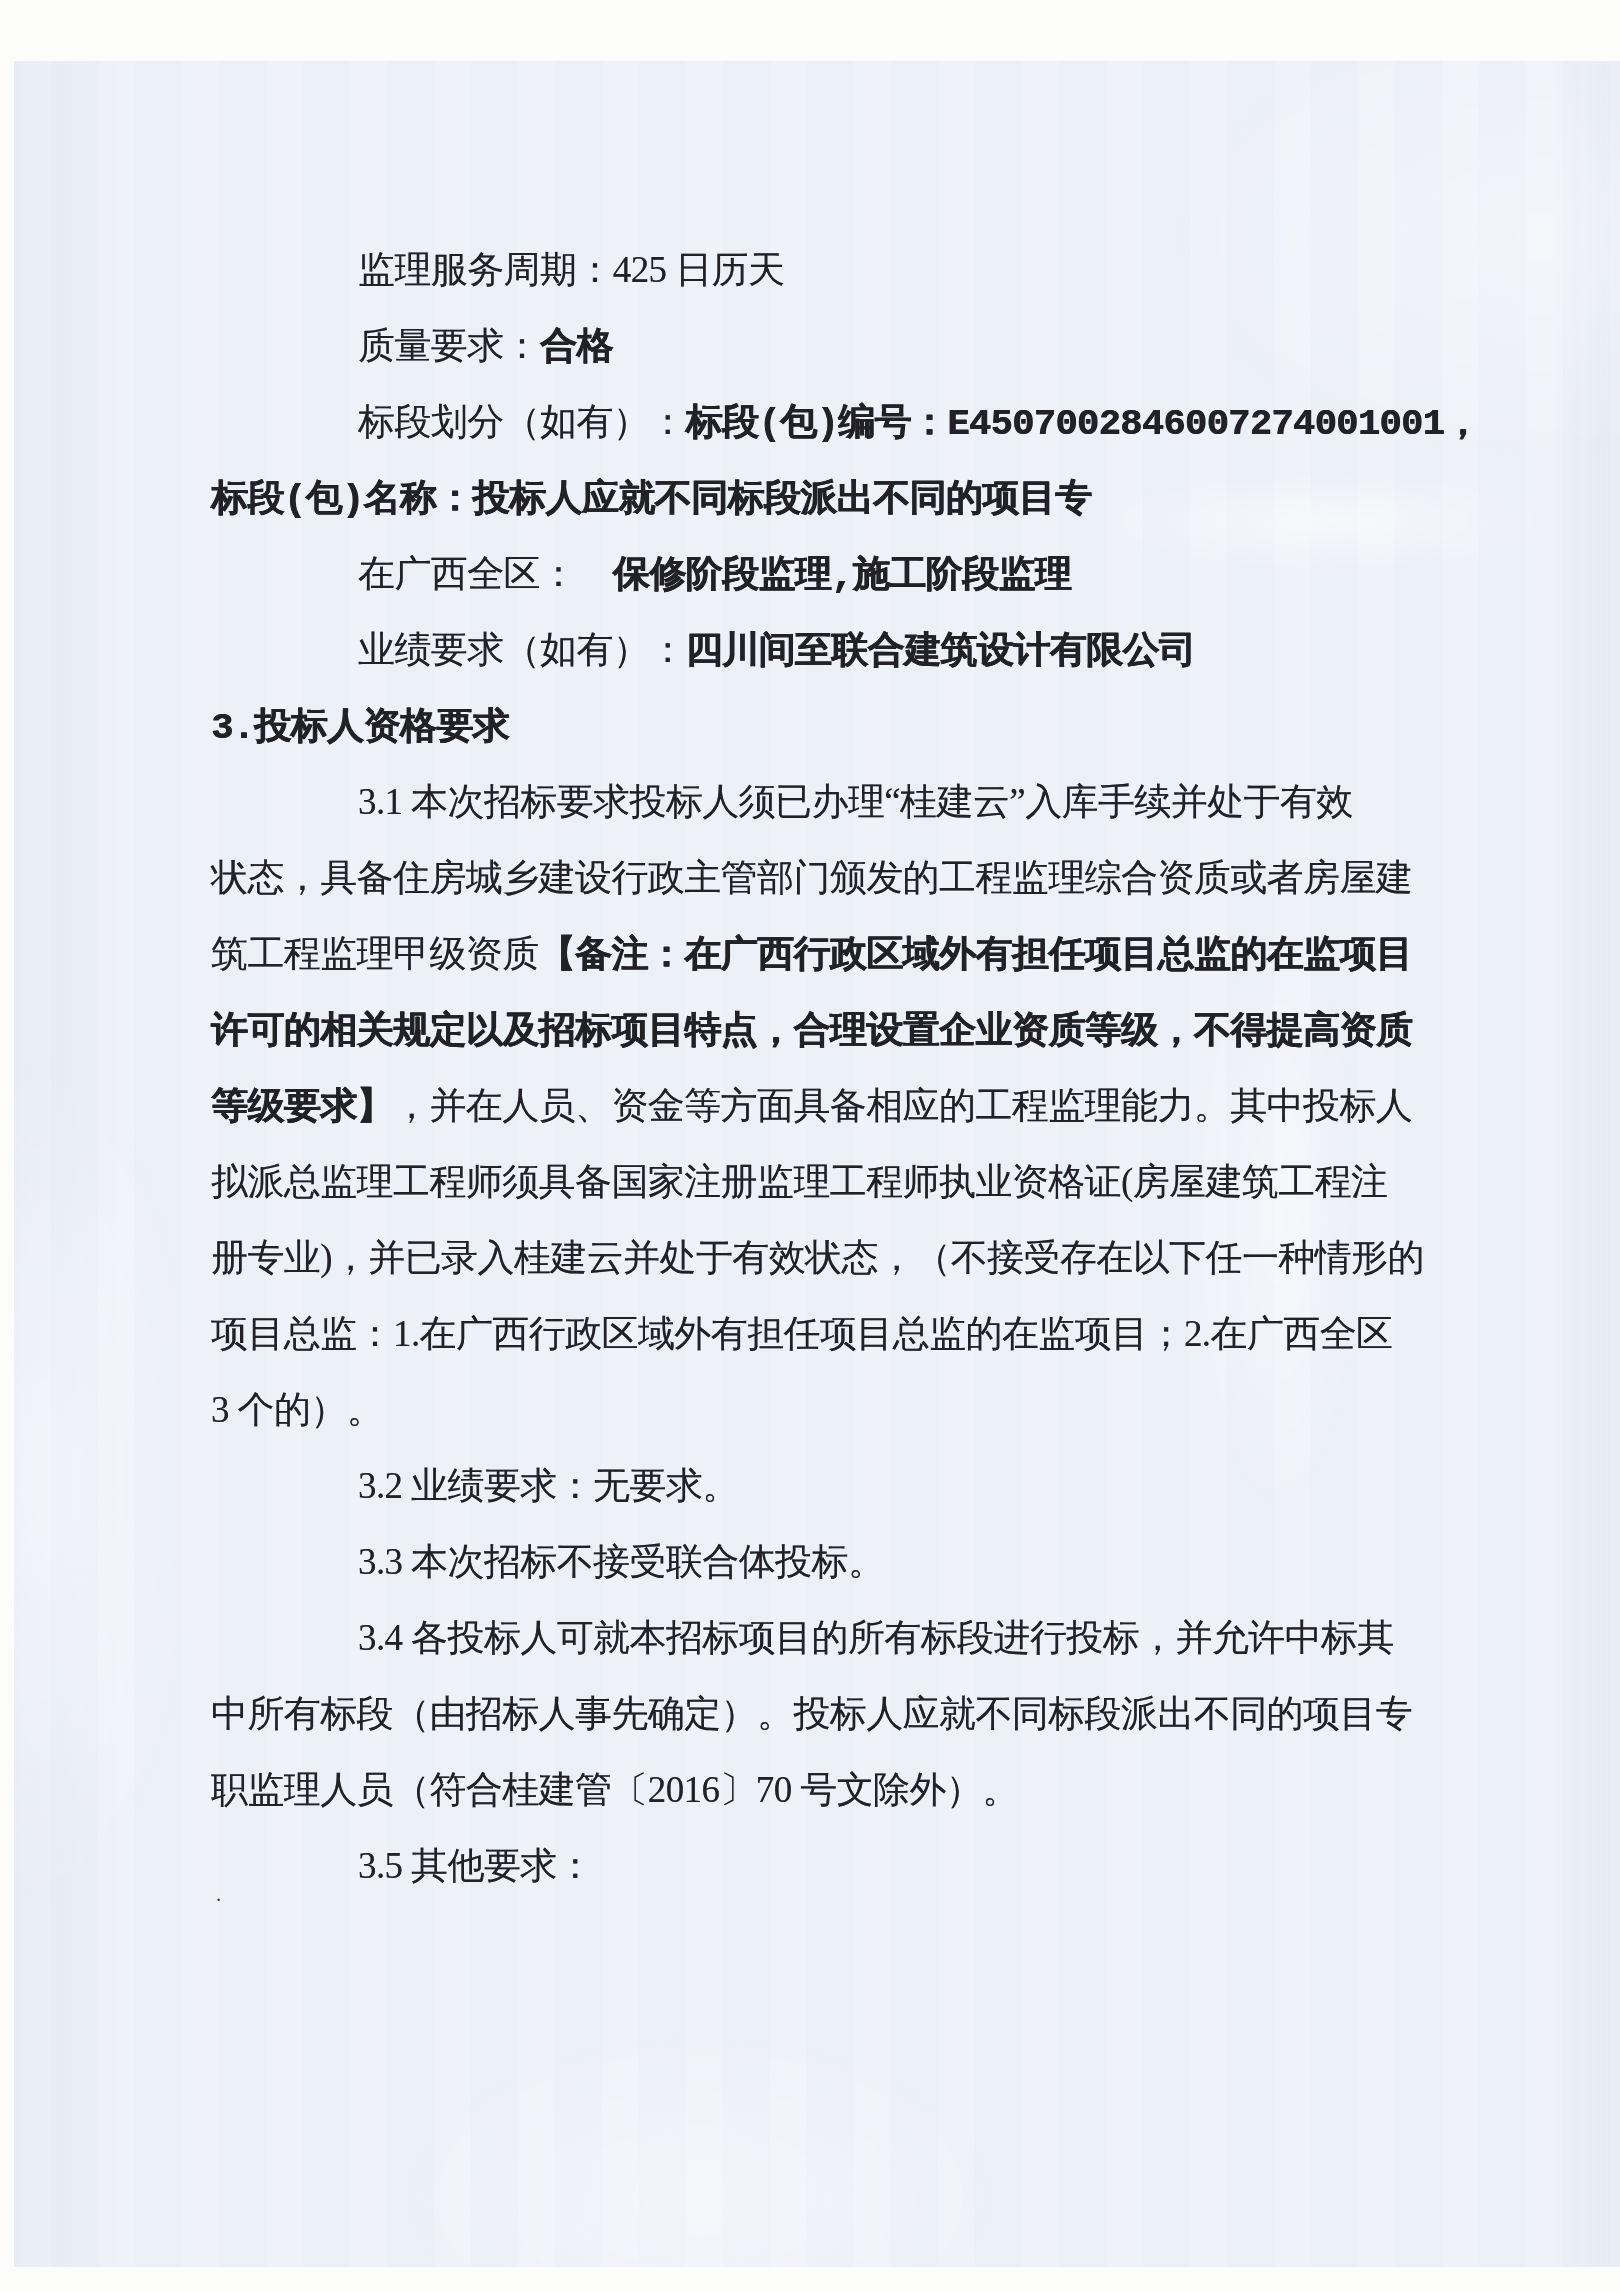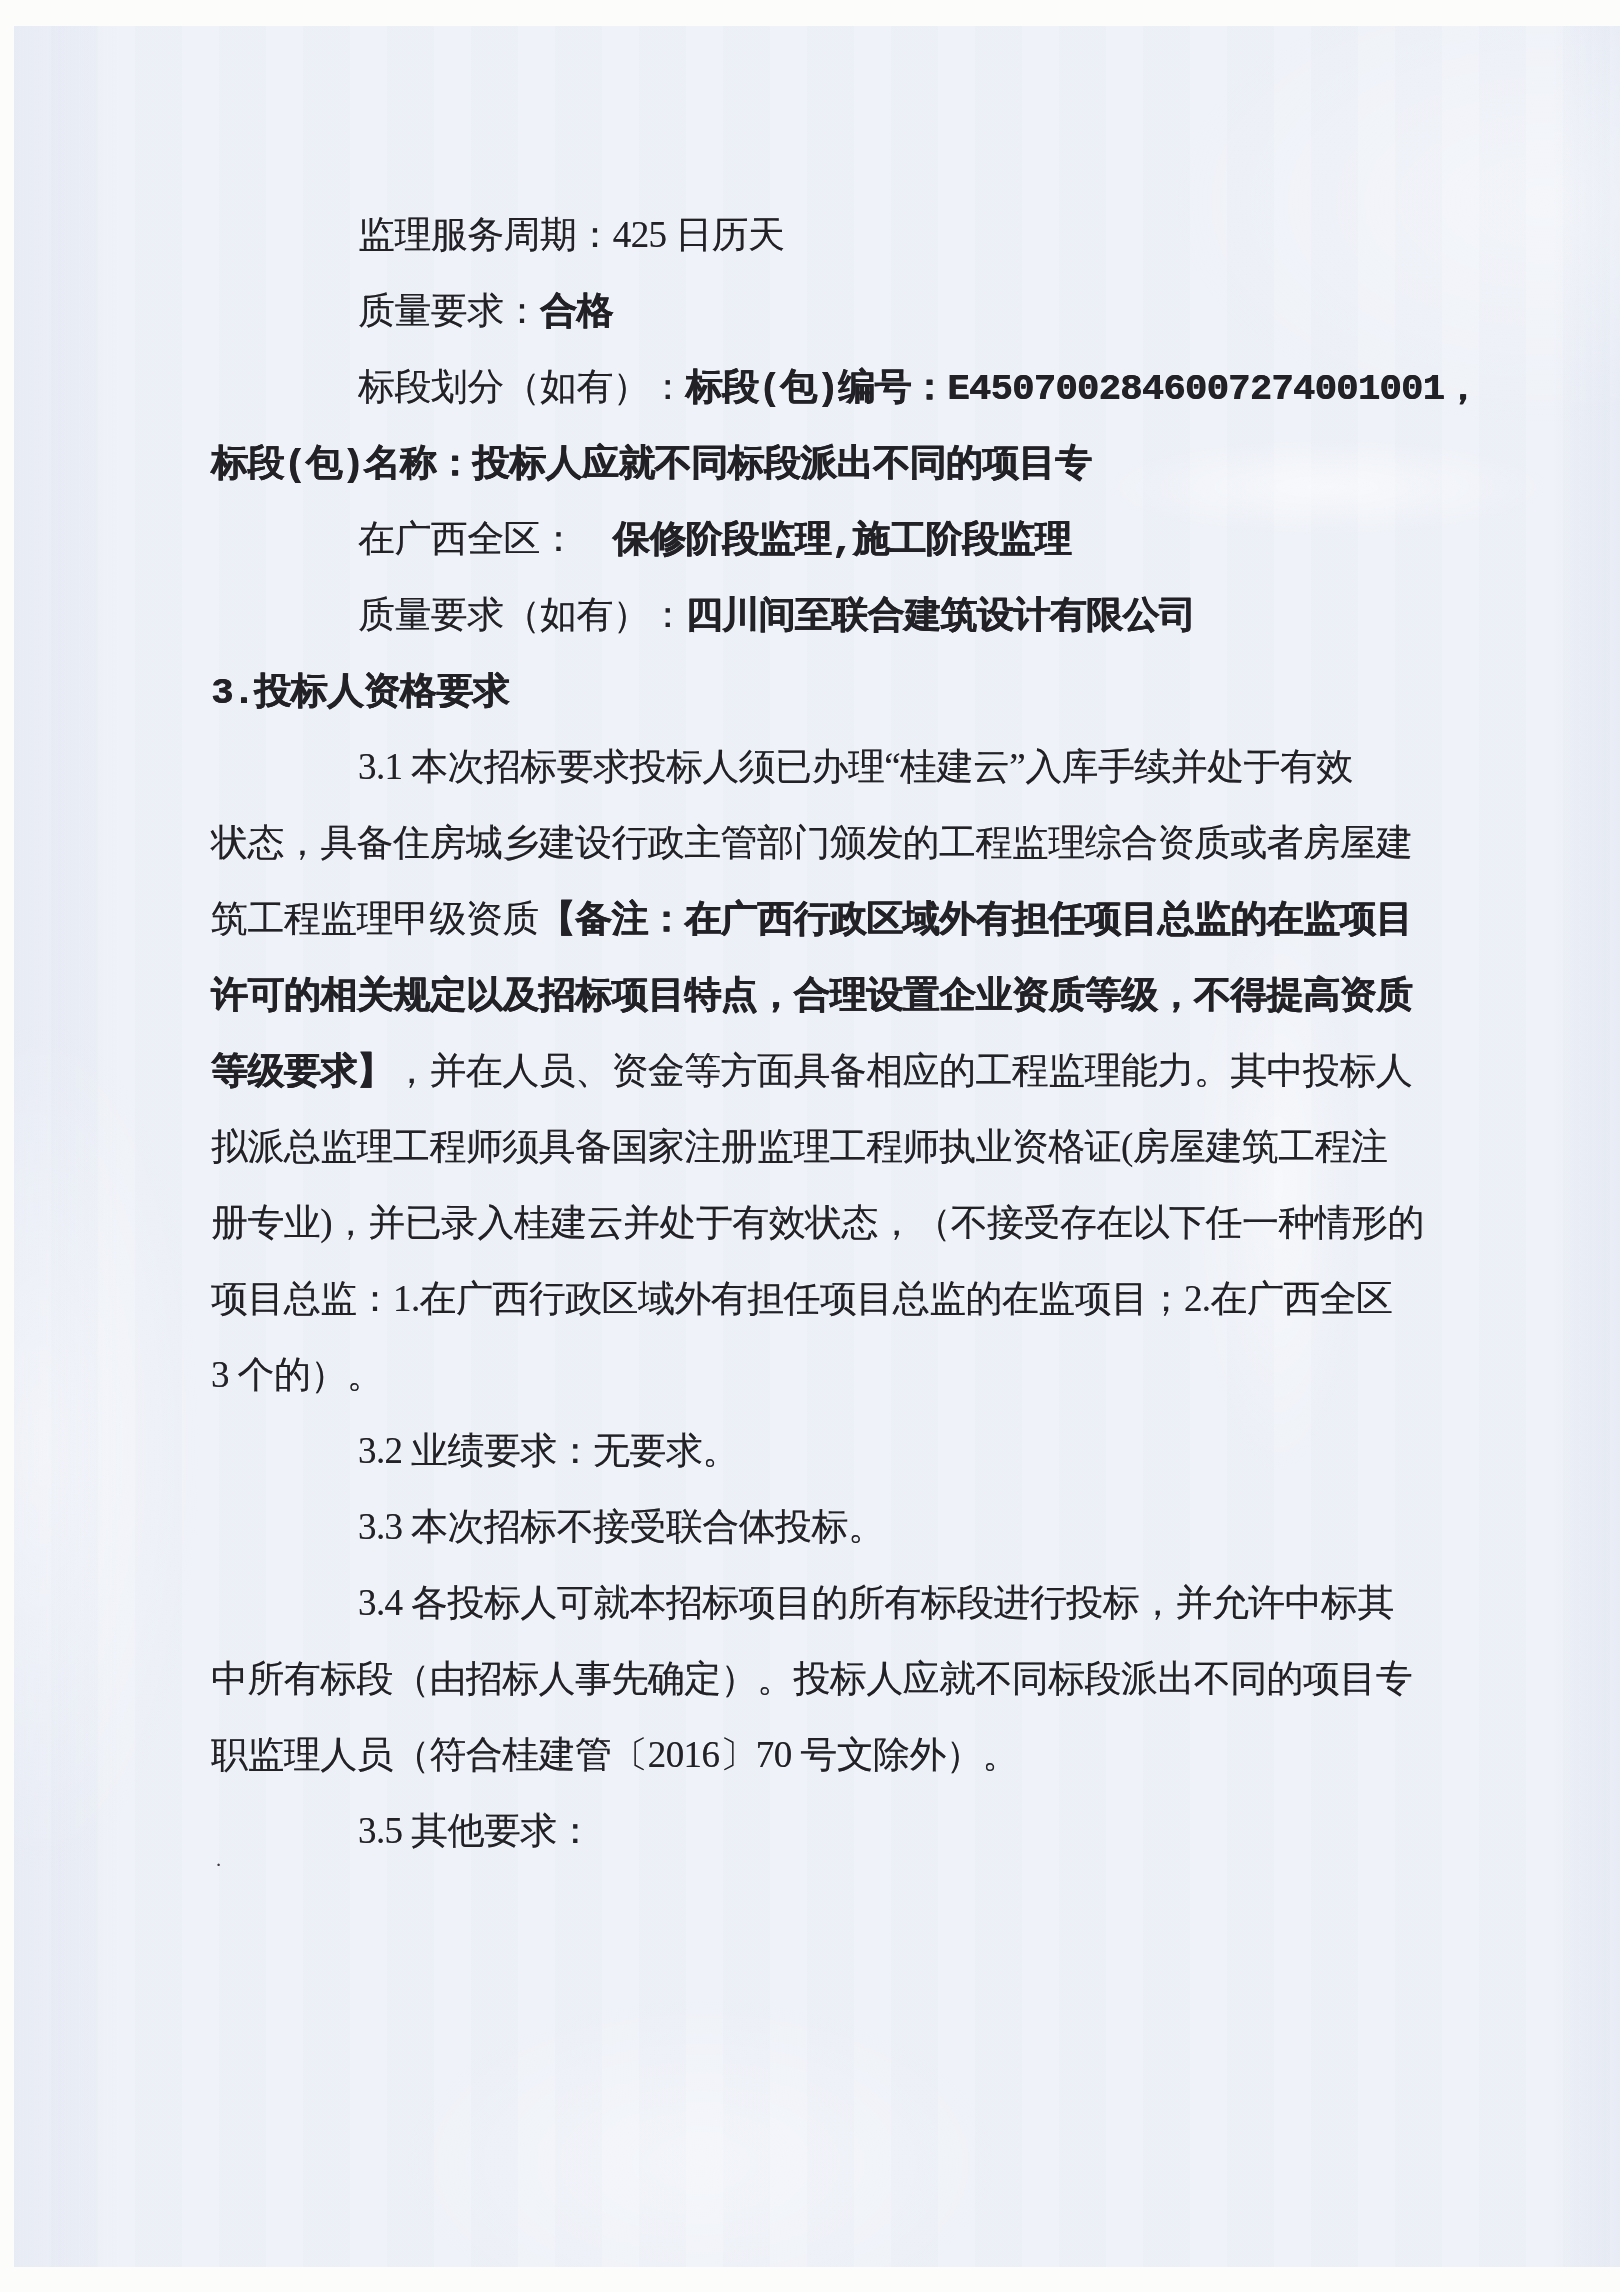--- a/index.html
+++ b/index.html
@@ -3,21 +3,21 @@
 <meta charset="utf-8">
 <style>
   html,body{margin:0;padding:0;}
   body{
     width:1620px;height:2293px;
     background:#fcfcfa;
     font-family:"Liberation Serif","DejaVu Serif",serif;
     position:relative;
     overflow:hidden;
   }
-  .scan-root{position:absolute;inset:0;}
+  .scan-root{position:absolute;inset:0;margin-top:35px;}
   
   .paper{
     position:absolute;
     left:13.7px;top:25.5px;right:0;bottom:26.5px;
     background:
       radial-gradient(ellipse 314px 69px at 1313px 461px, rgba(255,255,255,.55), rgba(255,255,255,0) 70%),
       radial-gradient(ellipse 118px 412px at 1264px 1157px, rgba(255,255,255,.45), rgba(255,255,255,0) 70%),
       radial-gradient(ellipse 216px 588px at 29px 1421px, rgba(255,255,255,.40), rgba(255,255,255,0) 72%),
       radial-gradient(ellipse 490px 294px at 1529px 176px, rgba(255,255,255,.30), rgba(255,255,255,0) 75%),
       radial-gradient(ellipse 392px 216px at 686px 2137px, rgba(255,255,255,.35), rgba(255,255,255,0) 75%),
@@ -57,21 +57,21 @@
 <body>
 
 <div class="scan-root">
   <div class="paper"></div>
   <div class="text-block">
       <div class="line indent"><span>监理服务周期：425 日历天</span></div>
       <div class="line indent"><span>质量要求：</span><span class="b">合格</span></div>
       <div class="line indent"><span>标段划分（如有）：</span><span class="b">标段(包)编号：E4507002846007274001001，</span></div>
       <div class="line"><span class="b">标段(包)名称：投标人应就不同标段派出不同的项目专</span></div>
       <div class="line indent"><span>在广西全区：　</span><span class="b">保修阶段监理,施工阶段监理</span></div>
-      <div class="line indent"><span>质量要求（如有）：</span><span class="b">四川间至联合建筑设计有限公司</span></div>
+      <div class="line indent"><span>业绩要求（如有）：</span><span class="b">四川间至联合建筑设计有限公司</span></div>
       <div class="line"><span class="b">3.投标人资格要求</span></div>
       <div class="line indent"><span>3.1 本次招标要求投标人须已办理“桂建云”入库手续并处于有效</span></div>
       <div class="line"><span>状态，具备住房城乡建设行政主管部门颁发的工程监理综合资质或者房屋建</span></div>
       <div class="line"><span>筑工程监理甲级资质</span><span class="b">【备注：在广西行政区域外有担任项目总监的在监项目</span></div>
       <div class="line"><span class="b">许可的相关规定以及招标项目特点，合理设置企业资质等级，不得提高资质</span></div>
       <div class="line"><span class="b">等级要求】</span><span>，并在人员、资金等方面具备相应的工程监理能力。其中投标人</span></div>
       <div class="line"><span>拟派总监理工程师须具备国家注册监理工程师执业资格证(房屋建筑工程注</span></div>
       <div class="line"><span>册专业)，并已录入桂建云并处于有效状态，（不接受存在以下任一种情形的</span></div>
       <div class="line"><span>项目总监：1.在广西行政区域外有担任项目总监的在监项目；2.在广西全区</span></div>
       <div class="line"><span>3 个的）。</span></div>

